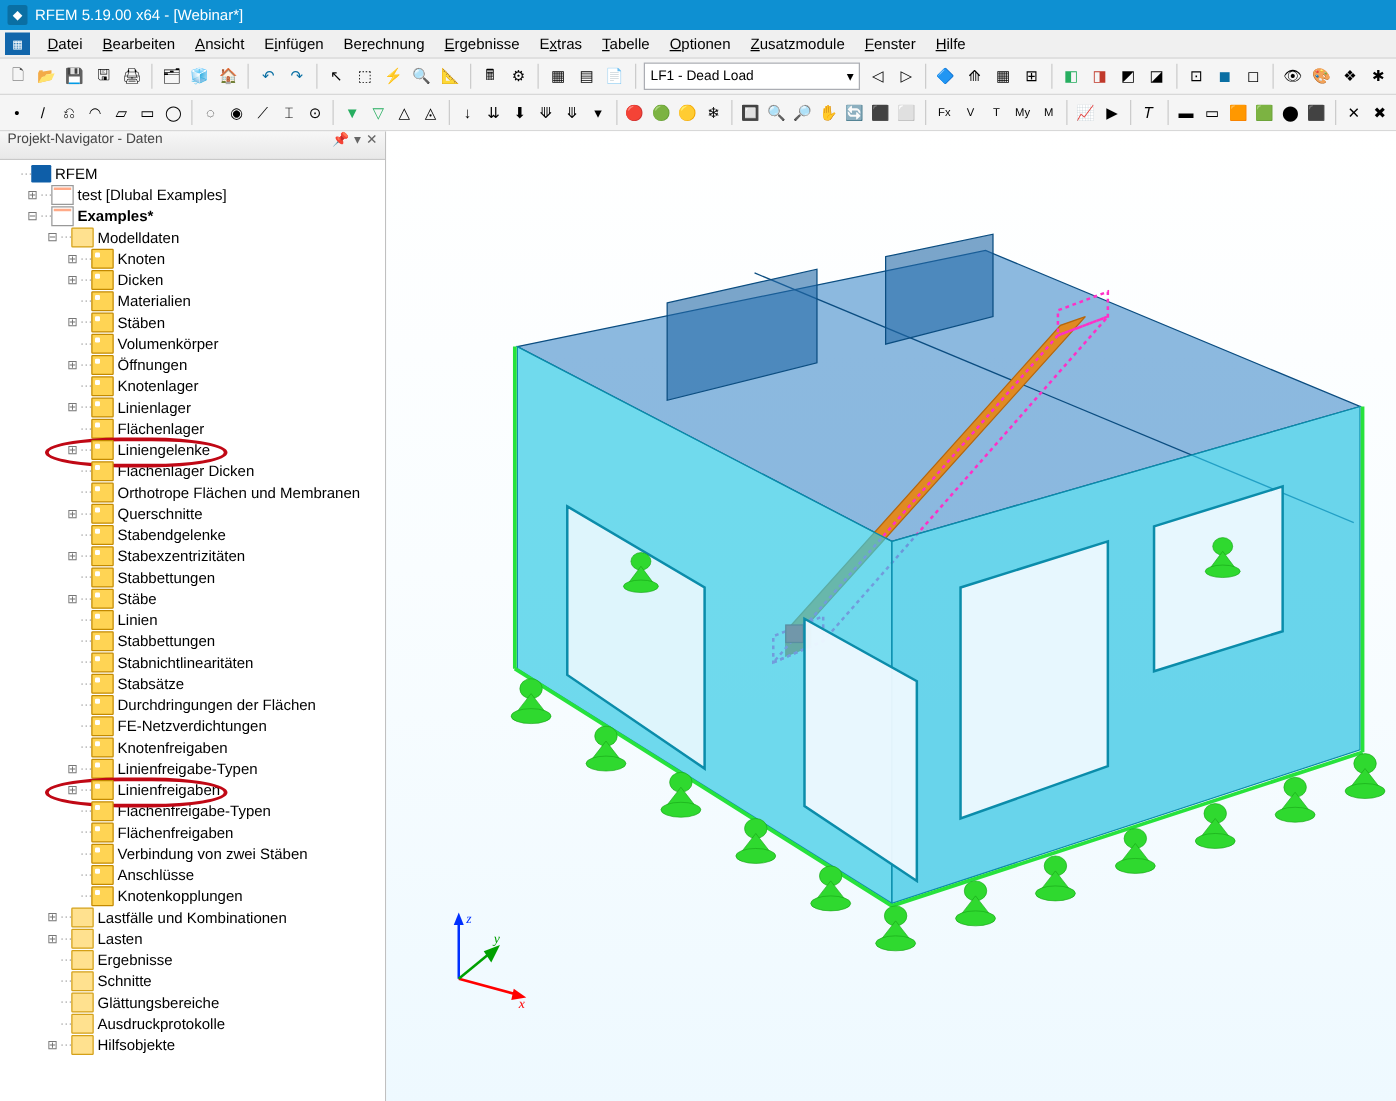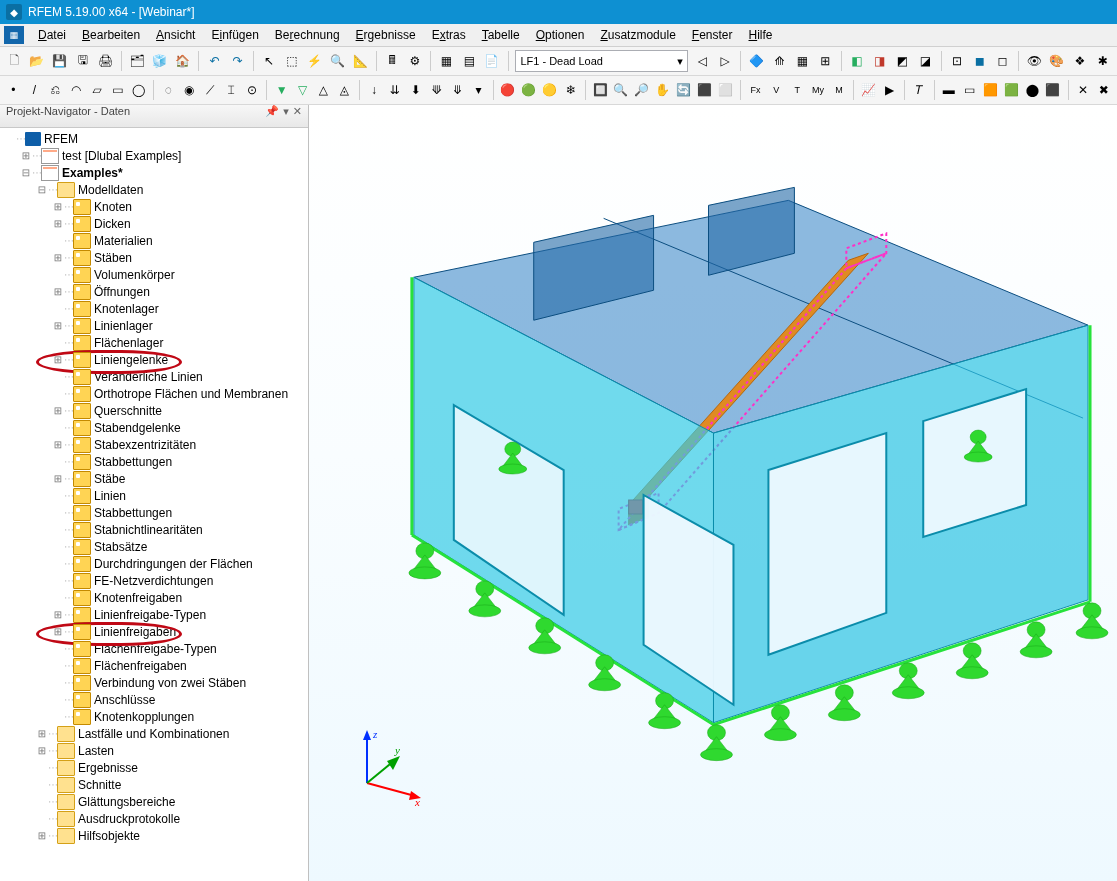--- a/index.html
+++ b/index.html
@@ -282,21 +282,21 @@
         <div class="node hl" style="padding-left: 52px;">
           <span class="tw">⊞</span>
           <span class="dots">⋯</span>
           <span class="ic ic-cat"></span>
           <span class="lbl">Liniengelenke</span>
         </div>
         <div class="node" style="padding-left: 52px;">
           <span class="tw"></span>
           <span class="dots">⋯</span>
           <span class="ic ic-cat"></span>
-          <span class="lbl">Veränderliche Linien</span>
+          <span class="lbl">Flächenlager Dicken</span>
         </div>
         <div class="node" style="padding-left: 52px;">
           <span class="tw"></span>
           <span class="dots">⋯</span>
           <span class="ic ic-cat"></span>
           <span class="lbl">Orthotrope Flächen und Membranen</span>
         </div>
         <div class="node" style="padding-left: 52px;">
           <span class="tw">⊞</span>
           <span class="dots">⋯</span>

